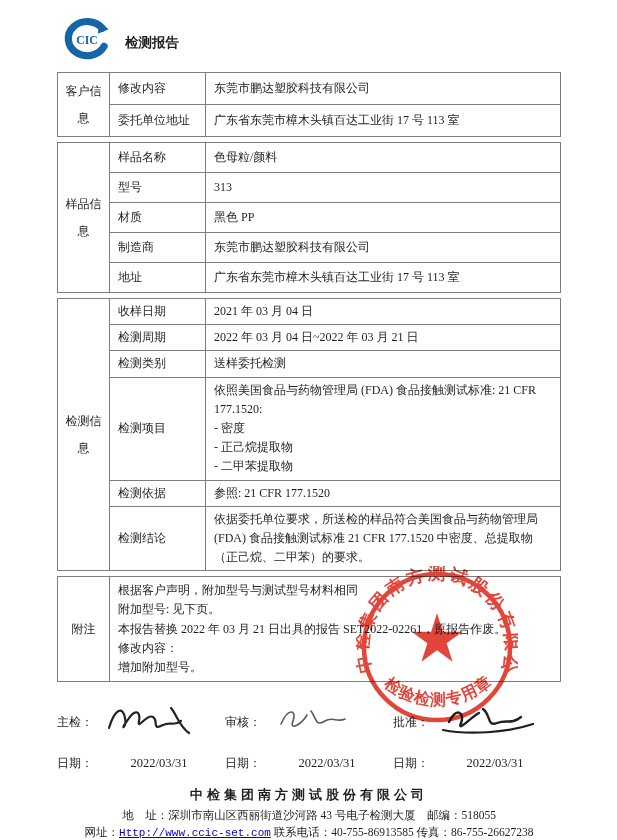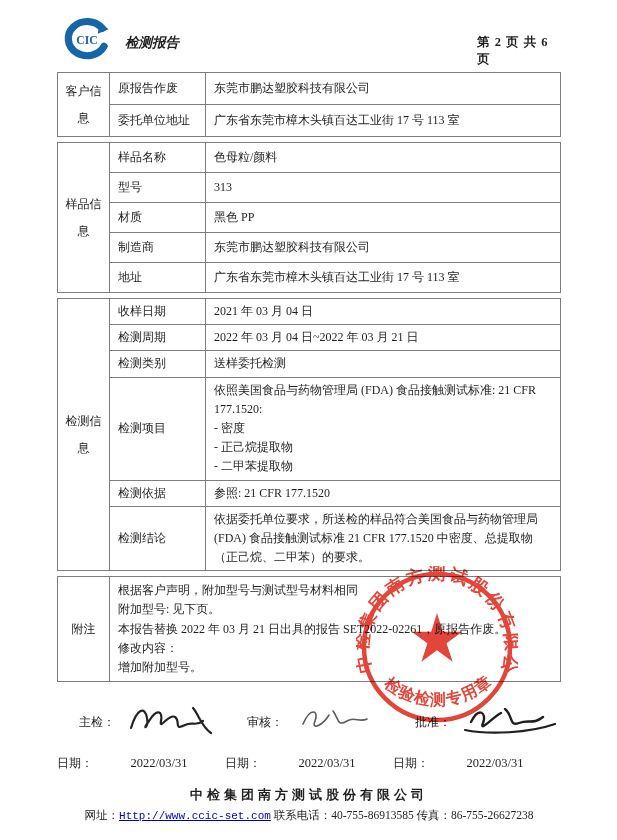--- a/index.html
+++ b/index.html
@@ -7,40 +7,40 @@
   body {
     width:617px; height:840px; overflow:hidden;
     font-family:"Liberation Serif","DejaVu Serif",serif;
     color:#1f1f1f;
   }
   .page { position:relative; width:617px; height:840px; padding:16px 56px 0 57px; }
 
   
   .header { position:relative; height:56px; }
   .logo { position:absolute; left:3px; top:0; }
-  .hdr-title { position:absolute; left:68px; top:18px; font-size:13.5px; font-weight:bold;font-style:italic; }
+  .hdr-title { position:absolute; left:68px; top:18px; font-size:13.5px; font-weight:bold; }
   .hdr-no { position:absolute; left:180px; top:18px; font-size:12.5px; font-weight:bold; }
   .hdr-page { position:absolute; left:420px; top:18px; font-size:12.5px; font-weight:bold; letter-spacing:1px;}
 
   
   table { border-collapse:collapse; width:504px; table-layout:fixed; margin-bottom:5px; }
   td { border:1px solid #7d7d7d; font-size:12px; line-height:1.6; padding:3px 8px; vertical-align:middle; }
   td.cat { width:52px; text-align:center; line-height:2.2; padding:3px 4px; }
   td.lbl { width:96px; }
   td.val { white-space:pre-line; }
   .t-customer td { height:32px; }
   .t-sample td { height:30px; }
   .t-test td.single { height:26px; }
   .t-notes td { padding:4px 8px; }
   .t-notes .note-line { line-height:1.6;font-family:Liberation Serif, serif; }
 
   
   .sig-area { position:relative; display:flex; width:504px; margin-top:14px; }
   .sig-col { flex:1; display:flex; flex-direction:column; }
-  .sig-line { display:flex; align-items:center; height:52px;margin-left:22px; }
+  .sig-line { display:flex; align-items:center; height:52px; }
   .sig-label { font-size:12px; white-space:nowrap; }
   .sig-scribble { margin-left:6px; }
   .date-line { display:flex; align-items:center; height:30px; }
   .date-value { flex:1; text-align:center; font-size:12.5px; }
 
   
   .stamp { position:absolute; left:356px; top:566px; width:162px; height:162px;
            mix-blend-mode:multiply; opacity:.93; pointer-events:none; }
 
   
@@ -56,28 +56,27 @@
 
   <div class="header">
     <div class="logo">
       <svg width="54" height="48" viewBox="0 0 60 52">
         <path d="M47 13 A 21 19 0 1 0 49 33" fill="none" stroke="#1565a8" stroke-width="8" stroke-linecap="round"></path>
         <path d="M44 6 L54 14 L42 19 Z" fill="#1565a8"></path>
         <text x="30" y="31" text-anchor="middle" font-size="13" font-weight="bold" fill="#1565a8" stroke="#ffffff" stroke-width="0.6" paint-order="stroke">CIC</text>
       </svg>
     </div>
     <div class="hdr-title">检测报告</div>
-    <div class="hdr-page">第 2 页 共 6页</div>
   </div>
 
   <table class="t-customer">
     <tbody>
         <tr>
       <td class="cat" rowspan="2">客户信息</td>
-      <td class="lbl">原报告作废</td>
+      <td class="lbl">修改内容</td>
       <td class="val">东莞市鹏达塑胶科技有限公司</td>
     </tr>
     <tr>
       <td class="lbl">委托单位地址</td>
       <td class="val">广东省东莞市樟木头镇百达工业街 17 号 113 室</td>
     </tr>
   </tbody>
     </table>
 
   <table class="t-sample">
@@ -211,19 +210,20 @@
       <path d="M81 47 L86.8 65.7 L106.4 65.7 L90.6 77.2 L96.6 95.8 L81 84.3 L65.4 95.8 L71.4 77.2 L55.6 65.7 L75.2 65.7 Z" fill="#e0382c"></path>
       <path id="innerPath" d="M 24,116 A 82,82 0 0 0 138,116" fill="none"></path>
       <text font-size="16" font-weight="bold" fill="#e0382c" letter-spacing="1">
         <textPath href="#innerPath" startOffset="4%">检验检测专用章</textPath>
       </text>
     </svg>
   </div>
 
   <div class="footer">
     <div class="f-company">中检集团南方测试股份有限公司</div>
+    <div class="f-line">地　址：深圳市南山区西丽街道沙河路 43 号电子检测大厦　邮编：518055</div>
     <div class="f-line">
       <span>网址：</span><a class="f-link">Http://www.ccic-set.com</a>
       <span>联系电话：40-755-86913585 传真：86-755-26627238</span>
     </div>
   </div>
 
 </div>
 
 </body></html>

